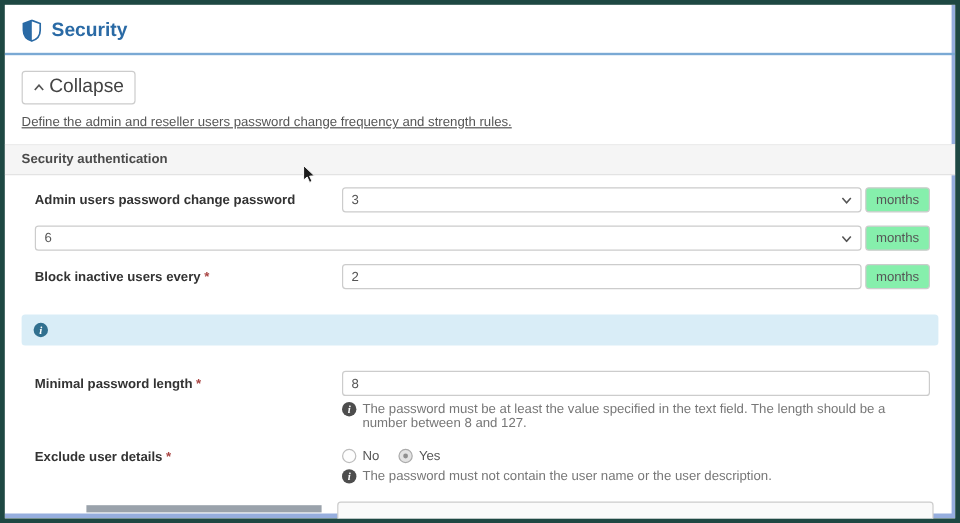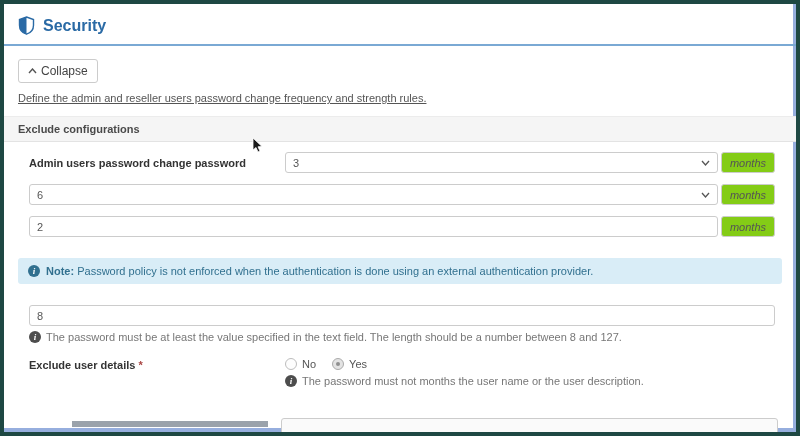--- a/index.html
+++ b/index.html
@@ -13,35 +13,35 @@
     overflow: hidden;
     box-shadow: inset -3px 0 0 #96aede, inset 0 -4px 0 #96aede;
   }
   
   .app-header { padding: 12px 14px 9px 14px; border-bottom: 2px solid #7aa9d4; display: flex; align-items: center; gap: 8px; }
   .app-title { color: #2a6aa5; font-size: 16px; font-weight: bold; }
   
   .panel-header { display: flex; align-items: flex-start; justify-content: space-between; padding: 13px 14px 0 14px; }
   .panel-title-wrap { display: flex; align-items: center; gap: 7px; }
   .panel-title { font-size: 13px; font-weight: bold; color: #2b2b2b; }
-  .collapse-btn { display: inline-flex; align-items: center; gap: 4px; border: 1px solid #ccc; border-radius: 3px; background: #fff; padding: 4px 9px; font-size: 12px; color: #444; cursor: pointer; margin-right: 9px; }
+  .collapse-btn { display: inline-flex; align-items: center; gap: 4px; border: 1px solid #ccc; border-radius: 3px; background: #fff; padding: 4px 9px; font-size: 16px; color: #444; cursor: pointer; margin-right: 9px; }
   .panel-desc { padding: 9px 14px 12px 14px; font-size: 11px; color: #555; text-decoration: underline; }
   
   .section-bar { background: #f5f5f5; border-top: 1px solid #ececec; border-bottom: 1px solid #e3e3e3; padding: 6px 14px; font-size: 11px; font-weight: bold; color: #4a4a4a; }
   
   .rows { padding: 6px 0 4px 0; }
   .row { display: flex; align-items: flex-start; padding: 4px 21px 4px 25px; margin-bottom: 3px; }
   .f-label { width: 256px; flex: 0 0 256px; font-size: 11px; font-weight: bold; color: #333; padding-top: 5px; }
   .req { color: #a94442; margin-left: 3px; font-weight: bold; }
   .control { flex: 1; min-width: 0; }
   .input-group { display: flex; gap: 3px; }
   .select-box, .text-input { height: 21px; border: 1px solid #ccc; border-radius: 3px; background: #fff; font-size: 11px; color: #555; padding: 0 7px; }
   .select-box { flex: 1; display: flex; align-items: center; justify-content: space-between; cursor: pointer; }
   .text-input { flex: 1; width: 100%; font-family: "Liberation Sans", "DejaVu Sans", sans-serif; }
-  .addon { flex: 0 0 auto; height: 21px; display: inline-flex; align-items: center; padding: 0 8px; background: #84cc16; border: 1px solid #ccc; border-radius: 3px; font-size: 11px; color: #555; font-style: italic; }
+  .addon { flex: 0 0 auto; height: 21px; display: inline-flex; align-items: center; padding: 0 8px; background: #86efac; border: 1px solid #ccc; border-radius: 3px; font-size: 11px; color: #555; }
   .help { display: flex; align-items: flex-start; gap: 5px; margin-top: 5px; font-size: 11px; color: #777; }
   .info-dot { flex: 0 0 auto; width: 12px; height: 12px; border-radius: 50%; background: #4d4d4d; color: #fff; font-size: 9px; font-weight: bold; font-style: italic; display: inline-flex; align-items: center; justify-content: center; margin-top: 0px; font-family: "Liberation Serif", serif; }
   
   .radio-group { display: flex; gap: 16px; align-items: center; padding-top: 4px; }
   .radio { display: inline-flex; align-items: flex-end; gap: 5px; font-size: 11px; color: #555; cursor: pointer; }
   .rb { width: 12px; height: 12px; border-radius: 50%; border: 1px solid #bdbdbd; background: #fdfdfd; display: inline-block; position: relative; }
   .rb.checked { background: #e3e3e3; border-color: #ababab; }
   .rb.checked::after { content: ""; position: absolute; left: 3px; top: 3px; width: 4px; height: 4px; border-radius: 50%; background: #8f8f8f; }
   
   .note { margin: 10px 14px 11px 14px; background: #d9edf7; border-radius: 3px; padding: 7px 10px; font-size: 11px; color: #31708f; display: flex; align-items: flex-start; gap: 6px; }
@@ -73,21 +73,21 @@
       <span>
         <svg class="ic" width="9" height="6" viewBox="0 0 9 6">
             <polyline points="1,5 4.5,1 8,5" fill="none" stroke="#555" stroke-width="1.4"></polyline>
           </svg>
       </span>
       <span>Collapse</span>
     </button>
   </div>
   <div class="panel-desc">Define the admin and reseller users password change frequency and strength rules.</div>
 
-  <div class="section-bar">Exclude configurations</div>
+  <div class="section-bar">Security authentication</div>
 
   <div class="rows">
     <div class="row">
       <div class="f-label">
         <span>Admin users password change password</span>
       </div>
       <div class="control">
         <div class="input-group">
           <div class="select-box">
             <span>3</span>
@@ -112,37 +112,42 @@
                   <polyline points="1,1 4.5,5 8,1" fill="none" stroke="#555" stroke-width="1.3"></polyline>
                 </svg>
             </span>
           </div>
           <span class="addon">months</span>
         </div>
       </div>
     </div>
 
     <div class="row">
+      <div class="f-label">
+        <span>Block inactive users every</span><span class="req">*</span>
+      </div>
       <div class="control">
         <div class="input-group">
           <input class="text-input" type="text" value="2" style="">
           <span class="addon">months</span>
         </div>
       </div>
     </div>
   </div>
 
   <div class="note">
     <span class="info-dot">i</span>
-    <span><b>Note:</b> <span>Password policy is not enforced when the authentication is done using an external authentication provider.</span></span>
   </div>
 
 
   <div class="rows">
     <div class="row">
+      <div class="f-label">
+        <span>Minimal password length</span><span class="req">*</span>
+      </div>
       <div class="control">
         <input class="text-input" type="text" value="8" style="">
         <div class="help">
           <span class="info-dot">i</span>
           <span>The password must be at least the value specified in the text field. The length should be a number between 8 and 127.</span>
         </div>
       </div>
     </div>
 
     <div class="row">
@@ -155,21 +160,21 @@
               <span class="rb"></span>
               <span>No</span>
             </span>
           <span class="radio">
               <span class="rb checked"></span>
               <span>Yes</span>
             </span>
         </div>
         <div class="help">
           <span class="info-dot">i</span>
-          <span>The password must not months the user name or the user description.</span>
+          <span>The password must not contain the user name or the user description.</span>
         </div>
       </div>
     </div>
 
     <div class="row">
       <div class="f-label">
         
       </div>
       <div class="control">
         <div class="radio-group">

